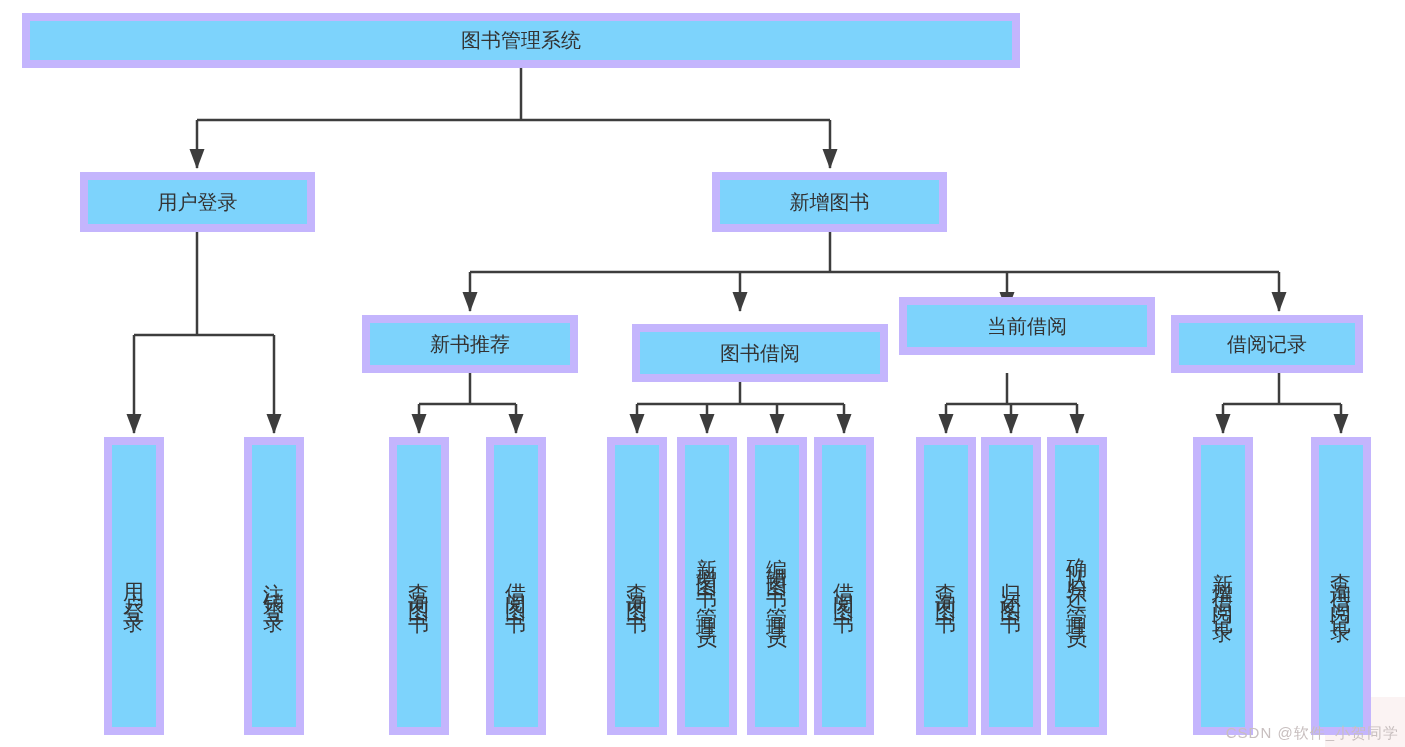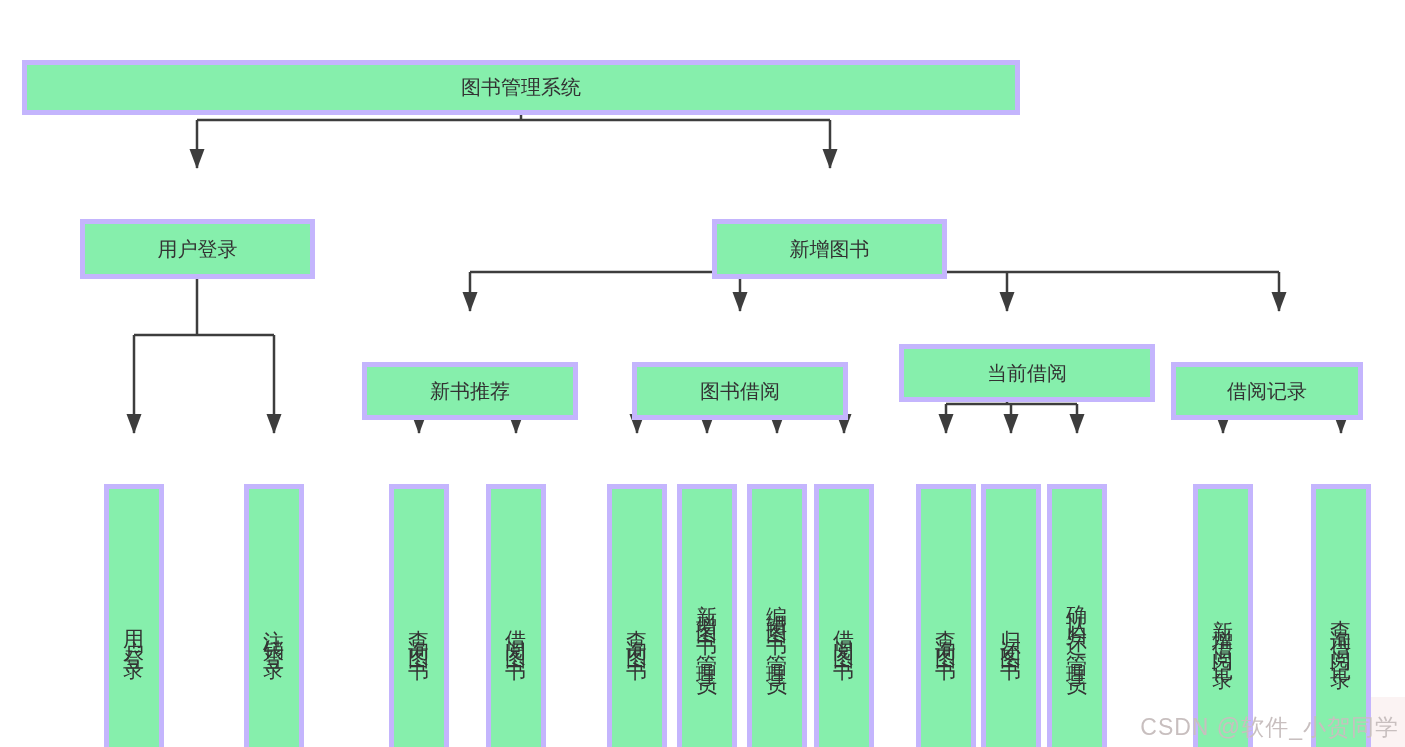--- a/index.html
+++ b/index.html
@@ -6,42 +6,41 @@
   #stage{
     position:relative;
     width:1405px;height:747px;
     background:#ffffff;
     font-family:"Liberation Sans","DejaVu Sans",sans-serif;
     overflow:hidden;
   }
   #wires{position:absolute;left:0;top:0;z-index:0;}
   .box{
     position:absolute;
-    background:#86efac;
-    border:5px solid #c4b5fd;
+    background:#7dd3fc;
+    border:8px solid #c4b5fd;
     box-sizing:border-box;
     display:flex;align-items:center;justify-content:center;
     color:#333333;
     font-size:20px;
     z-index:1;
-    margin-top:47px;
   }
   .leaf span{
     writing-mode:vertical-lr;
     text-orientation:mixed;
     font-size:21px;
     letter-spacing:10px;
     line-height:1;
     white-space:nowrap;
   }
   #watermark{
     position:absolute;
     right:6px;bottom:4px;
     z-index:2;
-    font-size:23px;
+    font-size:15px;
     color:#c8bfbf;
     letter-spacing:1px;
   }
   #corner-tint{
     position:absolute;
     right:0;bottom:0;
     width:80px;height:50px;
     background:rgba(243,214,214,0.30);
     z-index:0;
   }
@@ -124,21 +123,21 @@
   <div class="box" style="left:80px;top:172px;width:235px;height:60px">
     <span>用户登录</span>
   </div>
   <div class="box" style="left:712px;top:172px;width:235px;height:60px">
     <span>新增图书</span>
   </div>
 
   <div class="box" style="left:362px;top:315px;width:216px;height:58px">
     <span>新书推荐</span>
   </div>
-  <div class="box" style="left:632px;top:315px;width:216px;height:58px">
+  <div class="box" style="left:632px;top:324px;width:256px;height:58px">
     <span>图书借阅</span>
   </div>
   <div class="box" style="left:899px;top:297px;width:256px;height:58px">
     <span>当前借阅</span>
   </div>
   <div class="box" style="left:1171px;top:315px;width:192px;height:58px">
     <span>借阅记录</span>
   </div>
 
   <div class="box leaf" style="left:104px;top:437px;width:60px;height:298px">

